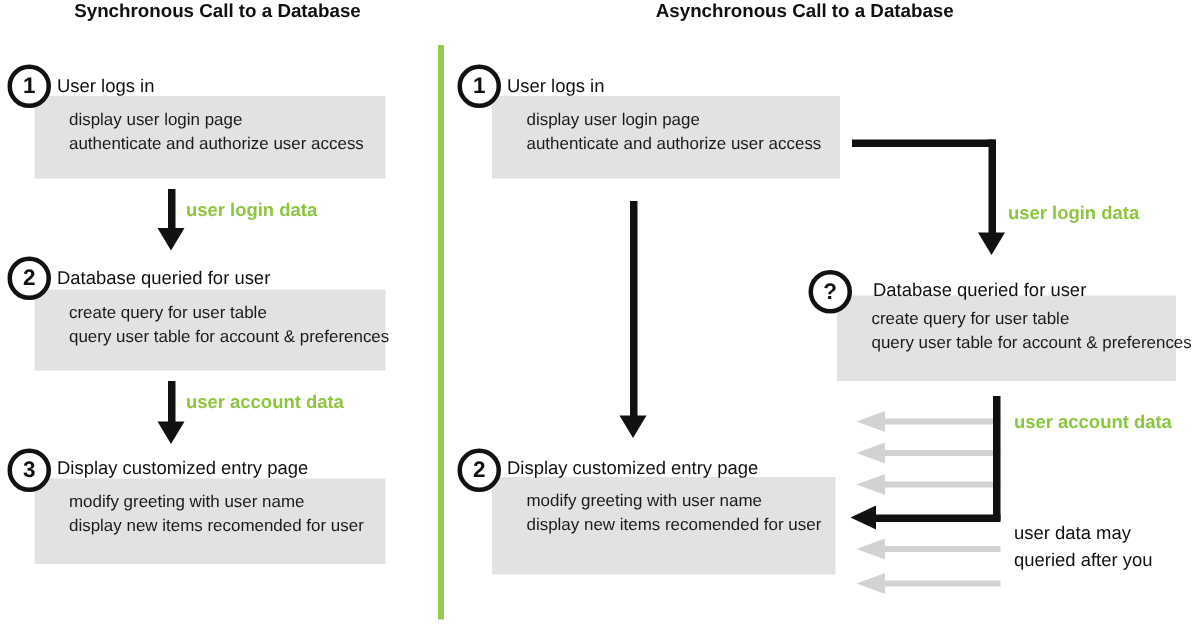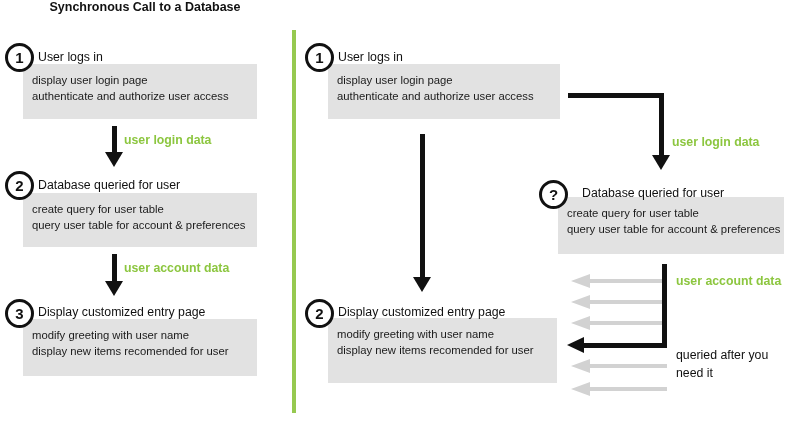--- a/index.html
+++ b/index.html
@@ -13,39 +13,40 @@
     position:absolute; width:29px; height:29px; box-sizing:border-box;
     border:3px solid #111; border-radius:50%; background:#fff;
     display:flex; align-items:center; justify-content:center;
     font-weight:bold; font-size:15px; z-index:3;
   }
   .steplabel { position:absolute; font-weight:normal; font-size:12.3px; white-space:nowrap; z-index:2; }
   .box {
     position:absolute; background:#E2E2E2; box-sizing:border-box;
     padding:9px 0 0 9px; font-size:11.3px; line-height:15.5px; color:#1a1a1a; z-index:1;
   }
-  .box div { white-space:nowrap; }
+  .box div { white-space:nowrap;margin-left:14px; }
   .shaft { position:absolute; background:#111; z-index:2; }
   .ah-down { position:absolute; width:0; height:0; border-left:9px solid transparent;
              border-right:9px solid transparent; border-top:15px solid #111; z-index:2; }
   .ah-left-black { position:absolute; width:0; height:0; border-top:8px solid transparent;
              border-bottom:8px solid transparent; border-right:17px solid #111; z-index:2; }
   .gshaft { position:absolute; background:#D2D2D2; z-index:1; }
   .ah-left-gray { position:absolute; width:0; height:0; border-top:7px solid transparent;
              border-bottom:7px solid transparent; border-right:19px solid #D2D2D2; z-index:1; }
   .glabel { position:absolute; color:#8CC63F; font-weight:bold; font-size:12.3px; white-space:nowrap; }
   .note { position:absolute; font-size:12.3px; line-height:17.5px; color:#111; }
   .divider { position:absolute; background:#96C950; }
 </style>
 </head>
 <body>
 
 <div id="stage">
 
   <div class="title" style="left:0; top:5; width:290px;">Synchronous Call to a Database</div>
+  <div class="title" style="left:293px; top:5; width:487px;">Asynchronous Call to a Database</div>
 
   <div class="divider" style="left:292px; top:30px; width:4px; height:383px;"></div>
 
   <div class="badge" style="left:5px; top:43px;">1</div>
   <div class="steplabel" style="left:38px; top:50px;">User logs in</div>
   <div class="box" style="left:23px; top:64px; width:234px; height:55px;">
     <div>display user login page</div>
     <div>authenticate and authorize user access</div>
   </div>
 
@@ -107,22 +108,22 @@
 
   <div class="gshaft" style="left:589px; top:387px; width:78px; height:3.5px;"></div>
   <div class="ah-left-gray" style="left:571px; top:382px;"></div>
 
   <div class="shaft" style="left:662px; top:264px; width:4.5px; height:83px;"></div>
   <div class="shaft" style="left:583px; top:343px; width:84px; height:4.5px;"></div>
   <div class="ah-left-black" style="left:567px; top:337px;"></div>
   <div class="glabel" style="left:676px; top:274px;">user account data</div>
 
   <div class="note" style="left:676px; top:347px;">
+    <div>user data may</div>
     <div>queried after you</div>
-    <div>need it</div>
   </div>
 
   <div class="badge" style="left:305px; top:299px;">2</div>
   <div class="steplabel" style="left:338px; top:305px;">Display customized entry page</div>
   <div class="box" style="left:328px; top:318px; width:229px; height:65px;">
     <div>modify greeting with user name</div>
     <div>display new items recomended for user</div>
   </div>
 
 </div>

